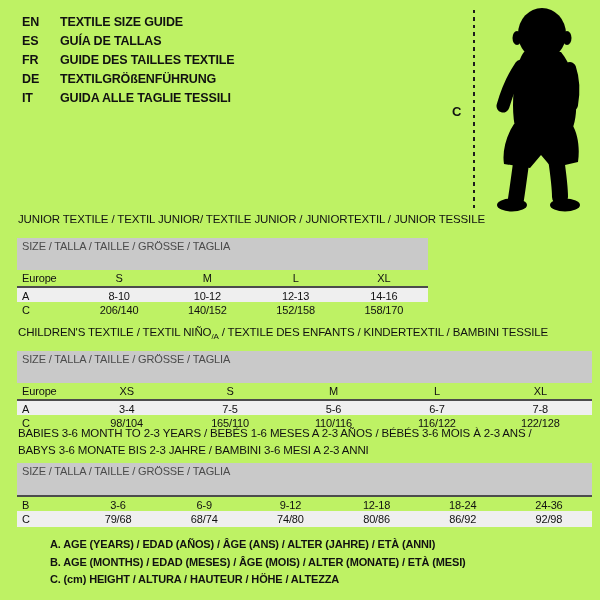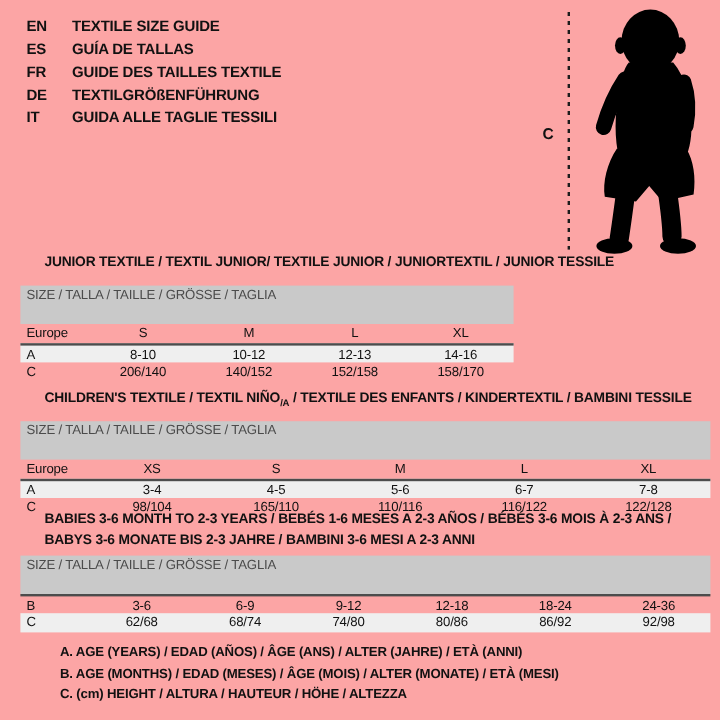--- a/index.html
+++ b/index.html
@@ -1,21 +1,21 @@
 <!DOCTYPE html>
 <html><head>
 <meta charset="utf-8">
 <style>
   * { margin: 0; padding: 0; box-sizing: border-box; }
   html, body { background: #ffffff; }
   .canvas {
     position: relative;
     width: 600px;
     height: 600px;
-    background: #fca5a5;
+    background: #bef264;
     font-family: "Liberation Sans", "DejaVu Sans", sans-serif;
     color: #111111;
     overflow: hidden;
     letter-spacing: -0.15px;
   }
 
   
   .lang-list { position: absolute; top: 12px; left: 22px; }
   .lang-row { display: flex; height: 19px; align-items: center; }
   .lang-code { width: 38px; font-size: 12.5px; font-weight: bold; }
@@ -29,23 +29,22 @@
   }
   .height-label {
     position: absolute; left: 2px; top: 98px;
     font-size: 13px; font-weight: bold;
   }
   .baby-svg { position: absolute; left: 36px; top: 0; }
 
   
   .sec-title {
     position: absolute; left: 18px;
-    font-size: 11.5px; font-weight: bold; line-height: 17px;
+    font-size: 11.5px; font-weight: normal; line-height: 17px;
     white-space: nowrap;
-    margin-left: 19px;
   }
   .sec-title sub { font-size: 8px; }
 
   
   .size-table { position: absolute; left: 17px; font-size: 11px; }
   .t-bar {
     height: 32px; line-height: 16px;
     background: #c9c9c9; color: #4b4b4b;
     padding-left: 5px; font-size: 11px;
   }
@@ -145,21 +144,21 @@
       <span>Europe</span>
       <span>XS</span>
       <span>S</span>
       <span>M</span>
       <span>L</span>
       <span>XL</span>
     </div>
     <div class="t-row row-alt row-sep">
       <span>A</span>
       <span>3-4</span>
-      <span>4-5</span>
+      <span>7-5</span>
       <span>5-6</span>
       <span>6-7</span>
       <span>7-8</span>
     </div>
     <div class="t-row">
       <span>C</span>
       <span>98/104</span>
       <span>165/110</span>
       <span>110/116</span>
       <span>116/122</span>
@@ -177,21 +176,21 @@
       <span>B</span>
       <span>3-6</span>
       <span>6-9</span>
       <span>9-12</span>
       <span>12-18</span>
       <span>18-24</span>
       <span>24-36</span>
     </div>
     <div class="t-row row-alt">
       <span>C</span>
-      <span>62/68</span>
+      <span>79/68</span>
       <span>68/74</span>
       <span>74/80</span>
       <span>80/86</span>
       <span>86/92</span>
       <span>92/98</span>
     </div>
   </div>
 
   <div class="notes">
     <div class="note-line">A. AGE (YEARS) / EDAD (AÑOS) / ÂGE (ANS) / ALTER (JAHRE) / ETÀ (ANNI)</div>

